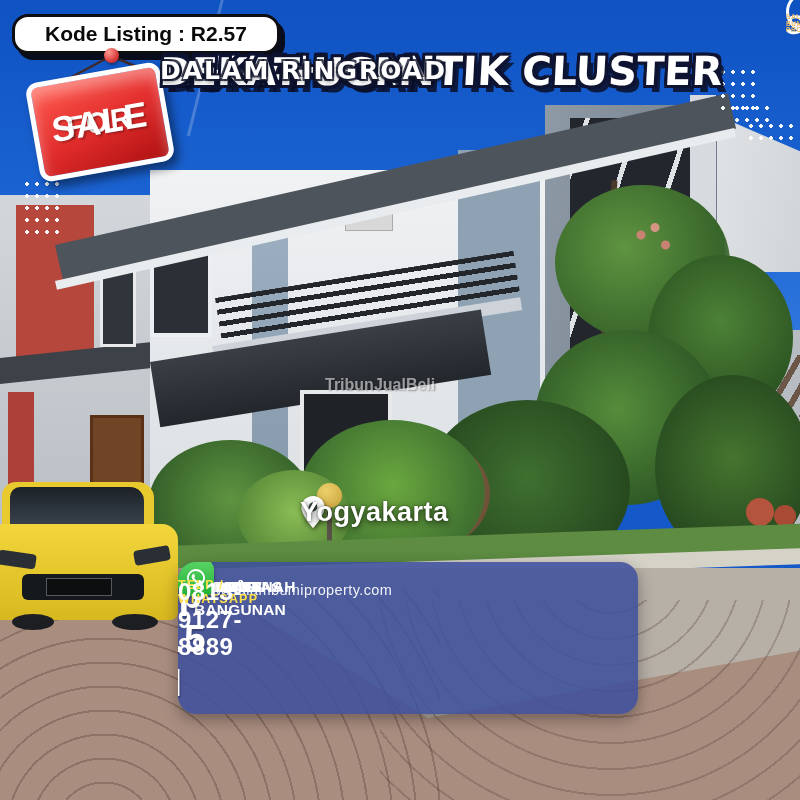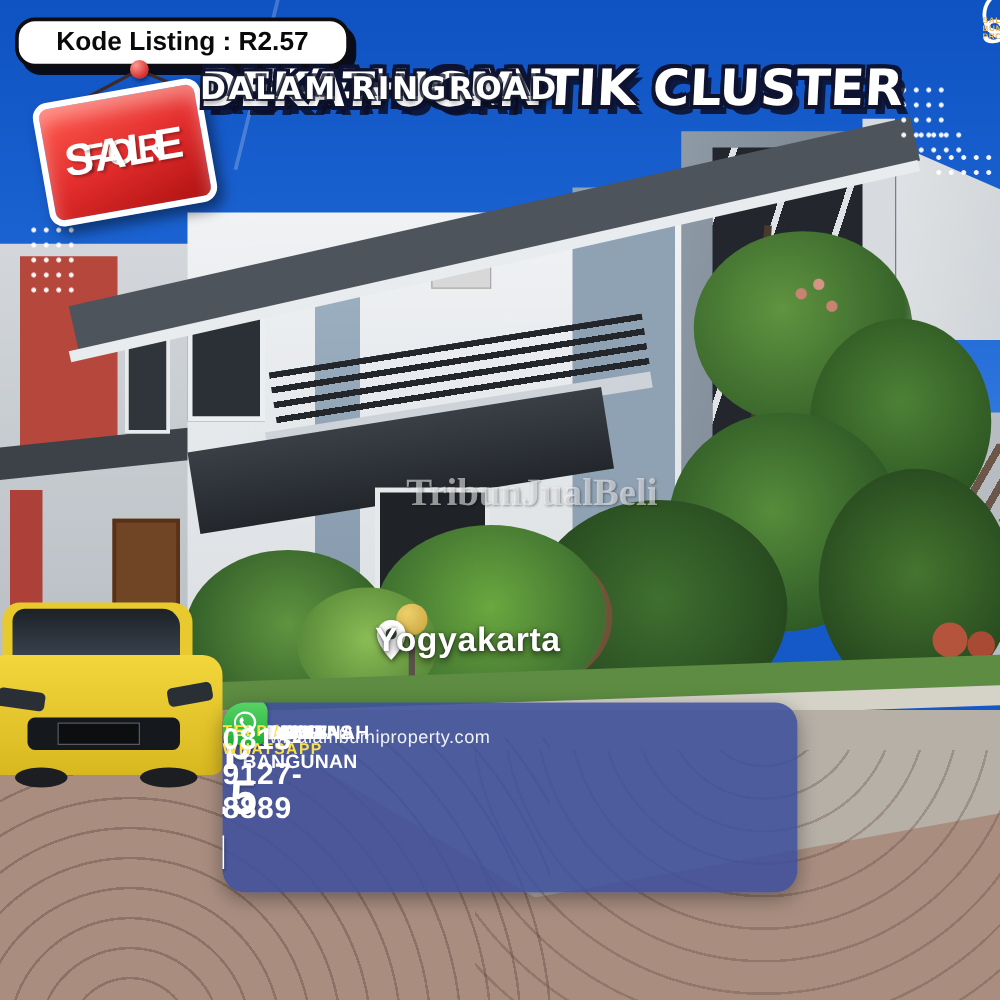--- a/index.html
+++ b/index.html
@@ -77,22 +77,22 @@
   .car .shield{left:16px;top:5px;width:134px;height:40px;background:linear-gradient(#1c2126,#3a4450);border-radius:10px 14px 0 0;}
   .car .body{left:0;top:42px;width:184px;height:96px;background:linear-gradient(#f2d63b,#d8b81f);border-radius:10px 16px 8px 8px;}
   .car .grille{left:28px;top:92px;width:122px;height:26px;background:#15181c;border-radius:6px;}
   .car .plate{left:52px;top:96px;width:66px;height:18px;background:#0c0e10;border:1px solid #565a5e;}
   .car .hl1{left:4px;top:70px;width:38px;height:15px;background:#2a2f36;border-radius:4px;transform:rotate(8deg);}
   .car .hl2{left:140px;top:66px;width:36px;height:15px;background:#2a2f36;border-radius:4px;transform:rotate(-10deg);}
   .car .wh1{left:18px;top:132px;width:42px;height:16px;background:#1c1e22;border-radius:50%;}
   .car .wh2{left:118px;top:132px;width:46px;height:16px;background:#1c1e22;border-radius:50%;}
 
   
-  .watermark{left:325px;top:376px;font-family:Liberation Serif, serif;font-weight:bold;
-             font-size:31px;color:rgba(255,255,255,.55);text-shadow:1px 1px 2px rgba(0,0,0,.35);}
+  .watermark{left:325px;top:376px;font-family:Liberation Sans, sans-serif;font-weight:bold;
+             font-size:16px;color:rgba(255,255,255,.55);text-shadow:1px 1px 2px rgba(0,0,0,.35);}
 
   
   .dots{background-image:radial-gradient(circle,rgba(255,255,255,.95) 1.7px,transparent 2px);
         background-size:10px 12px;}
   .dotsL{left:22px;top:178px;width:38px;height:58px;}
   .dotsR1{left:718px;top:66px;width:40px;height:46px;}
   .dotsR2{left:732px;top:102px;width:40px;height:24px;}
   .dotsR3{left:746px;top:120px;width:48px;height:26px;}
 
   

